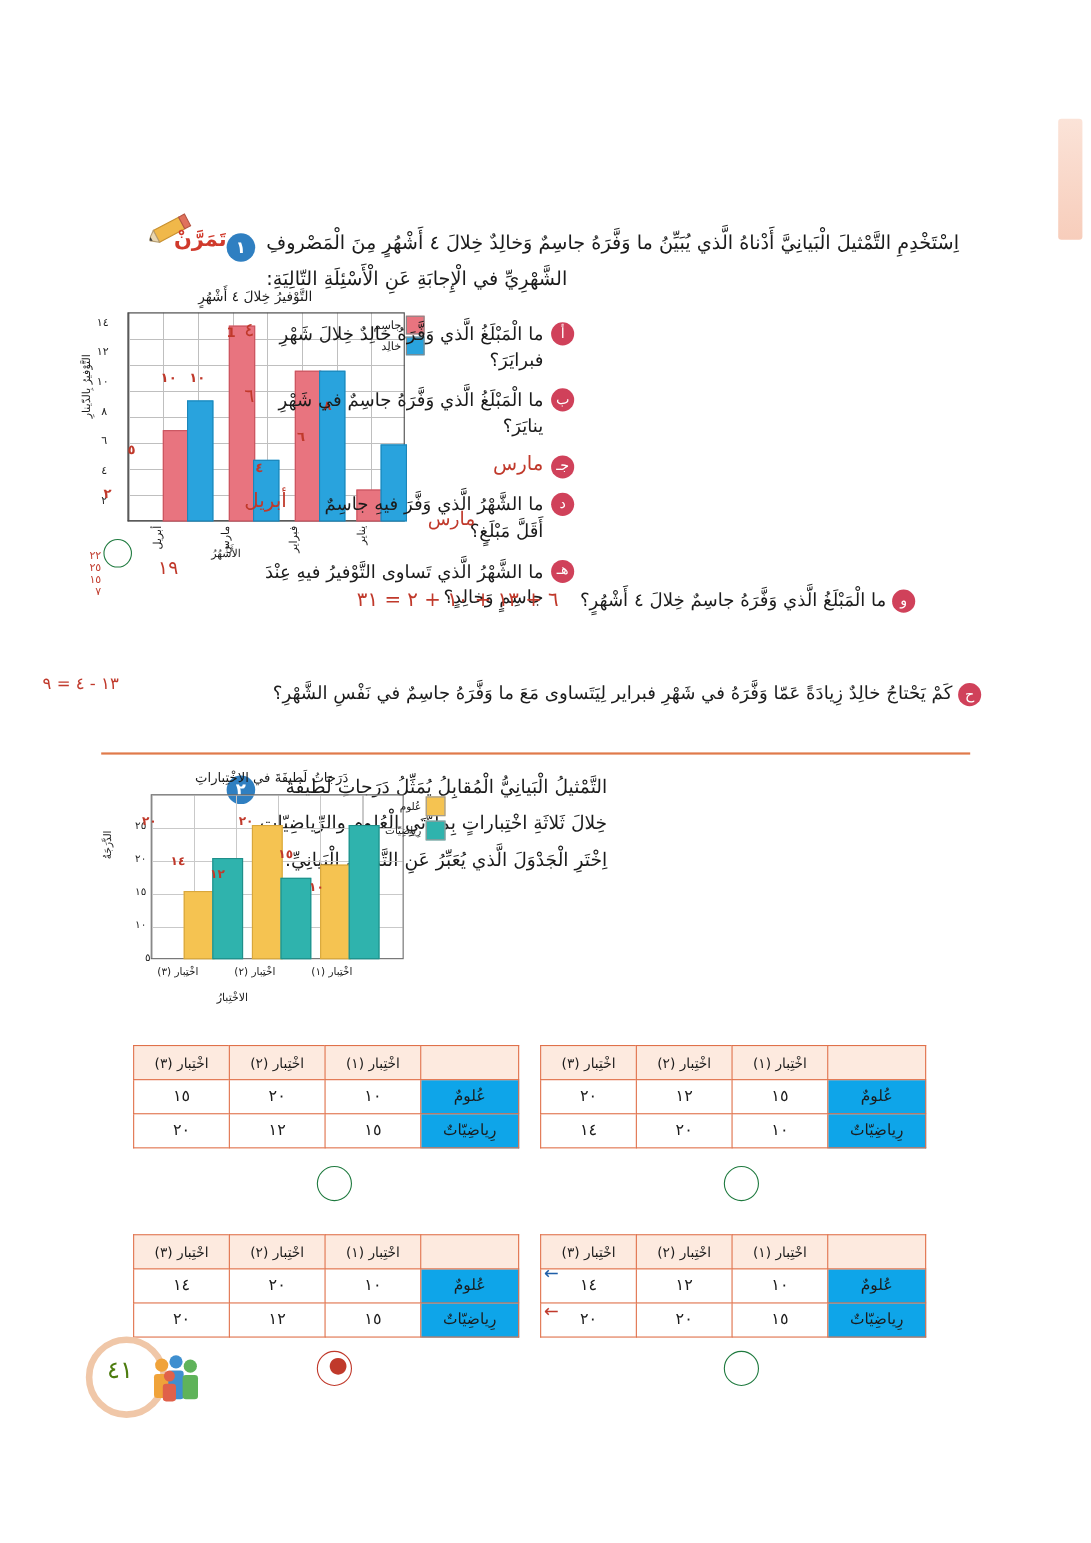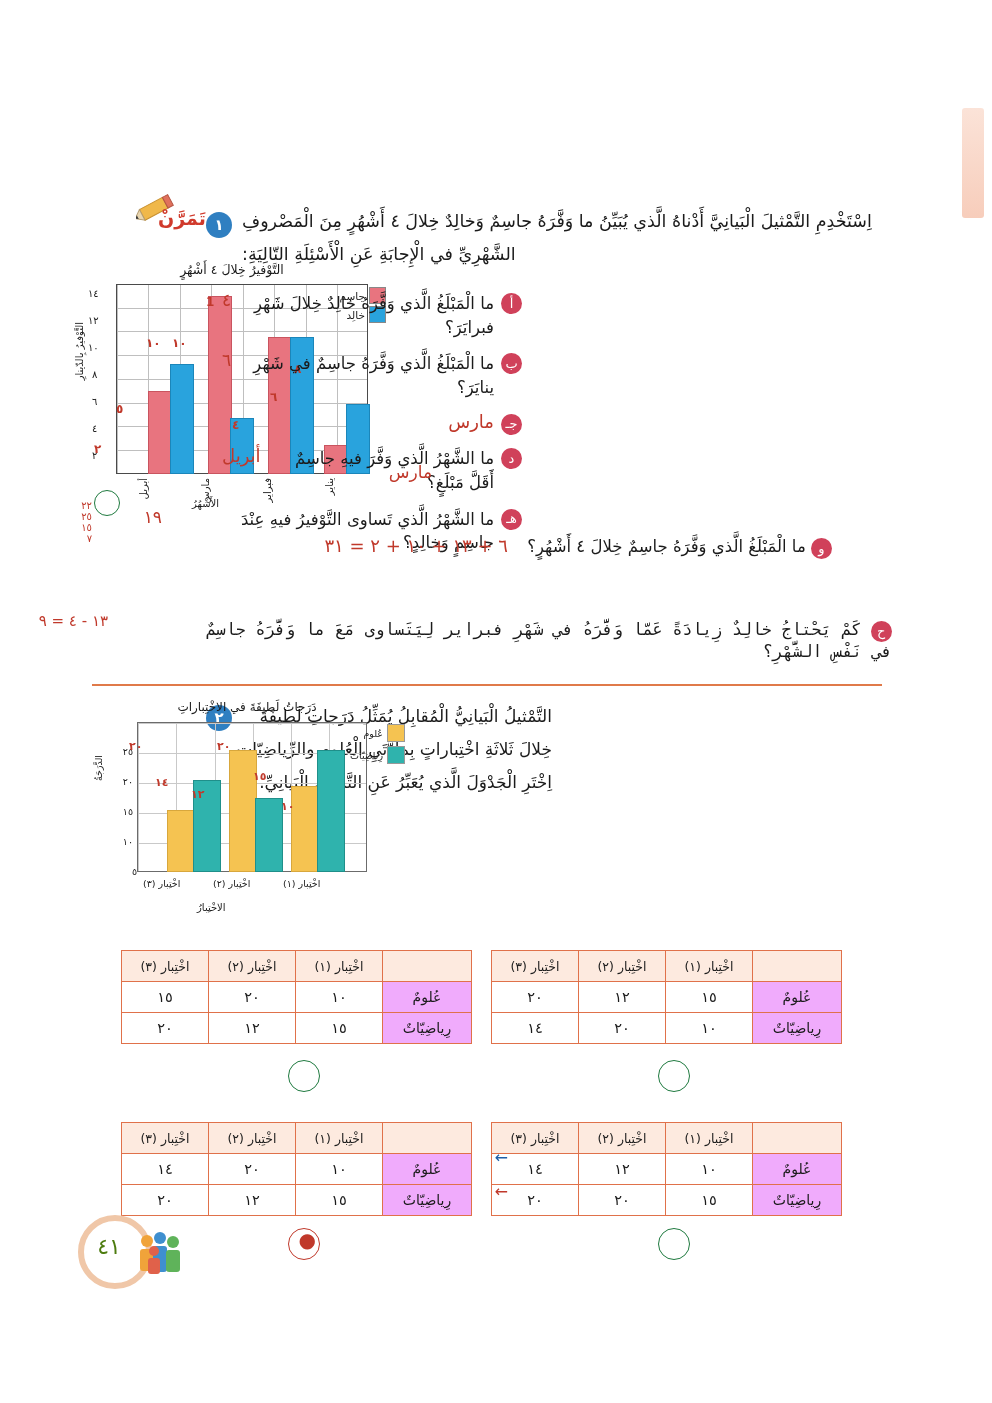--- a/index.html
+++ b/index.html
@@ -171,21 +171,21 @@
   .tbl{
     position:absolute;border-collapse:collapse;direction:rtl;
     font-size:14.5px;
   }
   .tbl td,.tbl th{
     border:1.2px solid #e0714a;
     height:30px;text-align:center;font-weight:normal;
     padding:0 4px;
   }
   .tbl th{background:#fdeadf;font-size:12.5px;}
-  .tbl td.rowhead{background:#f0abfc;width:80px;font-size:14px;}
+  .tbl td.rowhead{background:#0ea5e9;width:80px;font-size:14px;}
   .tbl td.val{width:78px;}
   .opt-circle{
     position:absolute;width:30px;height:30px;border-radius:50%;
     border:1.7px solid #1f7a3f;
   }
   .opt-check{
     position:absolute;width:30px;height:30px;border-radius:50%;
     border:1.7px solid #c0392b;
   }
   .check-mark{
@@ -321,21 +321,21 @@
   </div>
   <div class="hand" style="right:560px;top:463px;font-size:17px;">مارس</div>
 
   <div class="qwide" style="top:535px;">
     <span class="qmark" style="display:inline-flex;vertical-align:middle;">و</span>
     <span>ما الْمَبْلَغُ الَّذي وَفَّرَهُ جاسِمٌ خِلالَ ٤ أَشْهُرٍ؟</span>
     <span class="ans-hand" style="margin-right:14px;">٦ + ١٣ + ١٠ + ٢ = ٣١</span>
   </div>
 
 
-  <div class="qwide" style="top:620px;width:690px;right:100px;font-family:Liberation Mono, monospace;">
+  <div class="qwide" style="top:620px;width:690px;right:100px;">
     <span class="qmark" style="display:inline-flex;vertical-align:middle;">ح</span>
     <span>كَمْ يَحْتاجُ خالِدٌ زِيادَةً عَمّا وَفَّرَهُ في شَهْرِ فبراير لِيَتَساوى مَعَ ما وَفَّرَهُ جاسِمٌ في نَفْسِ الشَّهْرِ؟</span>
   </div>
   <div class="hand" style="right:884px;top:612px;font-size:15px;line-height:1.2;text-align:center;">١٣ - ٤ = ٩</div>
 
   <div class="divider"></div>
 
   <div class="num-badge" id="badge2">٢</div>
   <div class="q2text">التَّمْثيلُ الْبَيانِيُّ الْمُقابِلُ يُمَثِّلُ دَرَجاتِ لَطيفَةَ خِلالَ ثَلاثَةِ اخْتِباراتٍ بِمادَّتَيِ الْعُلومِ والرِّياضِيّاتِ. اِخْتَرِ الْجَدْوَلَ الَّذي يُعَبِّرُ عَنِ التَّمْثيلِ الْبَيانِيِّ.</div>
 

